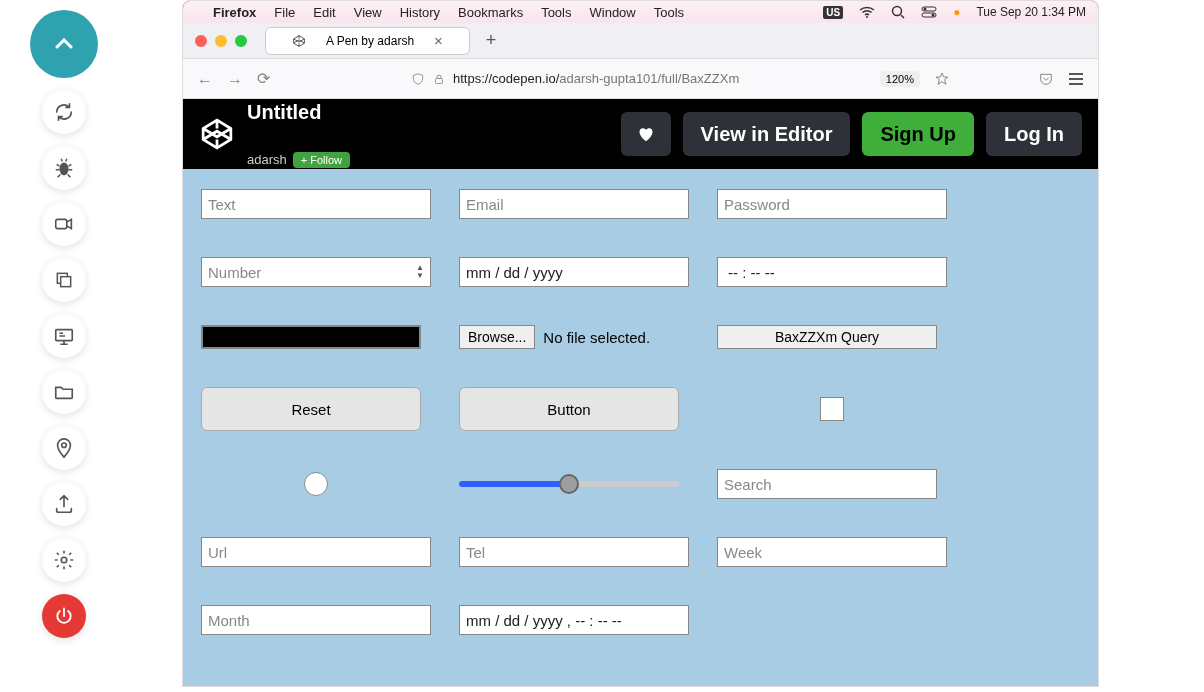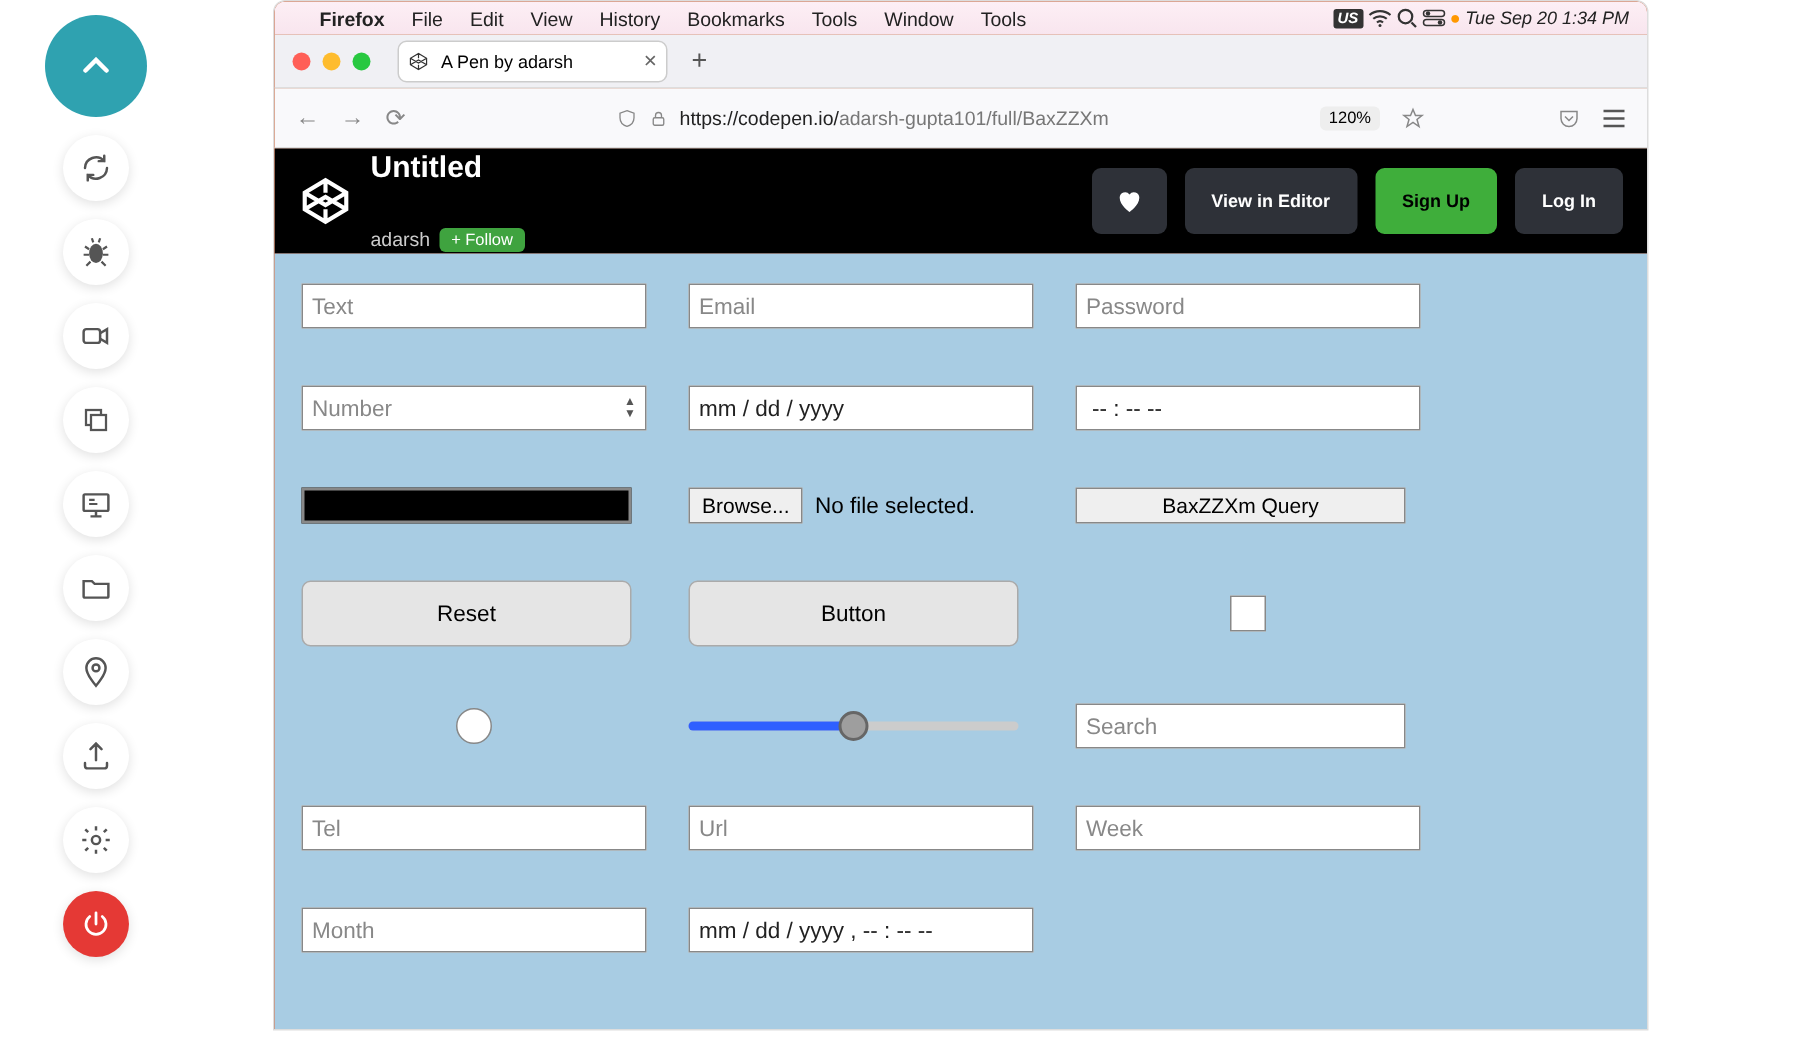--- a/index.html
+++ b/index.html
@@ -10,49 +10,49 @@
 .float-top { width: 68px; height: 68px; border-radius: 50%; background: #2FA2B0; display: flex; align-items: center; justify-content: center; cursor: pointer; }
 .float-item { width: 44px; height: 44px; border-radius: 50%; background: #fff; box-shadow: 0 2px 8px rgba(0,0,0,0.12); display: flex; align-items: center; justify-content: center; cursor: pointer; color: #555; }
 .float-item.red { background: #E53935; color: #fff; }
 
 
 .browser-window { position: absolute; left: 182px; top: 0; width: 917px; height: 687px; background: #c2410c; border-radius: 8px 8px 0 0; overflow: hidden; border: 1px solid #ddd; }
 
 
 .mac-menubar { height: 22px; background: linear-gradient(#FDEFF5, #F8E5EE); display: flex; align-items: center; padding: 0 12px; font-size: 13px; gap: 18px; color: #222; }
 .mac-menubar .spacer { flex: 1; }
-.mac-menubar .right { display: flex; align-items: center; gap: 3px; font-size: 12px; font-style: italic; }
+.mac-menubar .right { display: flex; align-items: center; gap: 16px; font-size: 12px; }
 .mac-menubar .bold { font-weight: 600; }
 .apple-logo { font-size: 14px; }
 
 
 .tab-strip { height: 36px; background: #F0F0F4; display: flex; align-items: center; padding: 0 12px; gap: 10px; border-bottom: 1px solid #ddd; }
 .traffic-lights { display: flex; gap: 8px; margin-right: 8px; }
 .traffic-dot { width: 12px; height: 12px; border-radius: 50%; }
 .dot-red { background: #FF5F57; } .dot-yellow { background: #FEBC2E; } .dot-green { background: #28C840; }
-.tab { background: #fff; border: 1px solid #ccc; border-radius: 6px; height: 28px; display: flex; align-items: center; padding: 0 6px; font-size: 12px; gap: 8px; min-width: 180px; }
+.tab { background: #fff; border: 1px solid #ccc; border-radius: 6px; height: 28px; display: flex; align-items: center; padding: 0 26px; font-size: 12px; gap: 20px; min-width: 180px; }
 .tab-close { color: #666; cursor: pointer; margin-left: auto; font-size: 15px; }
 .tab-add { font-size: 18px; color: #555; cursor: pointer; padding: 0 6px; }
 
 
 .url-bar { height: 40px; background: #F9F9FB; display: flex; align-items: center; padding: 0 14px; gap: 14px; border-bottom: 1px solid #ddd; }
 .nav-btn { color: #888; font-size: 16px; cursor: pointer; }
 .url-field { flex: 1; display: flex; align-items: center; justify-content: center; gap: 8px; font-size: 13px; color: #777; }
 .url-field .dark { color: #222; }
 .zoom-badge { background: #eee; border-radius: 4px; padding: 2px 6px; font-size: 11px; }
 
 
 .codepen-header { height: 70px; background: #000; display: flex; align-items: center; padding: 0 16px; gap: 12px; }
 .cp-logo { width: 36px; height: 36px; color: #fff; }
 .cp-title-block { color: #fff; }
 .cp-title { font-size: 20px; font-weight: 700; }
 .cp-sub { font-size: 13px; color: #ccc; display: flex; align-items: flex-start; gap: 6px; margin-top: 28px; }
 .follow-badge { background: #3FA33F; color: #fff; font-size: 11px; padding: 2px 8px; border-radius: 4px; display: flex; align-items: center; gap: 3px; }
 .cp-spacer { flex: 1; }
-.cp-btn { height: 44px; padding: 0 18px; border-radius: 6px; background: #2E3138; color: #fff; font-size: 12px; font-weight: 600; display: flex; align-items: center; cursor: pointer; }
+.cp-btn { height: 44px; padding: 0 18px; border-radius: 6px; background: #2E3138; color: #fff; font-size: 20px; font-weight: 600; display: flex; align-items: center; cursor: pointer; }
 .cp-btn.icon-only { padding: 0 16px; }
 .cp-btn.green { background: #3FAE3B; color: #000; }
 
 
 .content-area { background: #A8CCE3; height: calc(100% - 22px - 36px - 40px - 70px); padding: 20px 18px; }
 .form-grid { display: grid; grid-template-columns: 230px 230px 230px; gap: 38px 28px; }
 .gcell { display: flex; align-items: center; }
 
 .input-plain { width: 100%; height: 30px; border: 1px solid #888; background: #fff; font-size: 15px; padding: 0 6px; color: #333; }
 .input-plain::placeholder { color: #888; }
@@ -311,26 +311,26 @@
           <div class="slider-track">
             <div class="slider-fill"></div>
             <div class="slider-thumb"></div>
           </div>
         </div>
       <div class="gcell">
           <input class="input-plain" style="width: 220px;" placeholder="Search">
         </div>
 
       <div class="gcell">
+          <input class="input-plain" placeholder="Url" style="">
+        </div>
+      <div class="gcell">
           <input class="input-plain" placeholder="Tel" style="">
         </div>
       <div class="gcell">
-          <input class="input-plain" placeholder="Url" style="">
-        </div>
-      <div class="gcell">
           <input class="input-plain" placeholder="Week" style="">
         </div>
 
       <div class="gcell">
           <input class="input-plain" placeholder="Month" style="">
         </div>
       <div class="gcell">
           <div class="input-plain" style="display:flex;align-items:center;color:#222">mm / dd / yyyy ,   -- : --   --</div>
         </div>
       <div class="gcell"></div>

